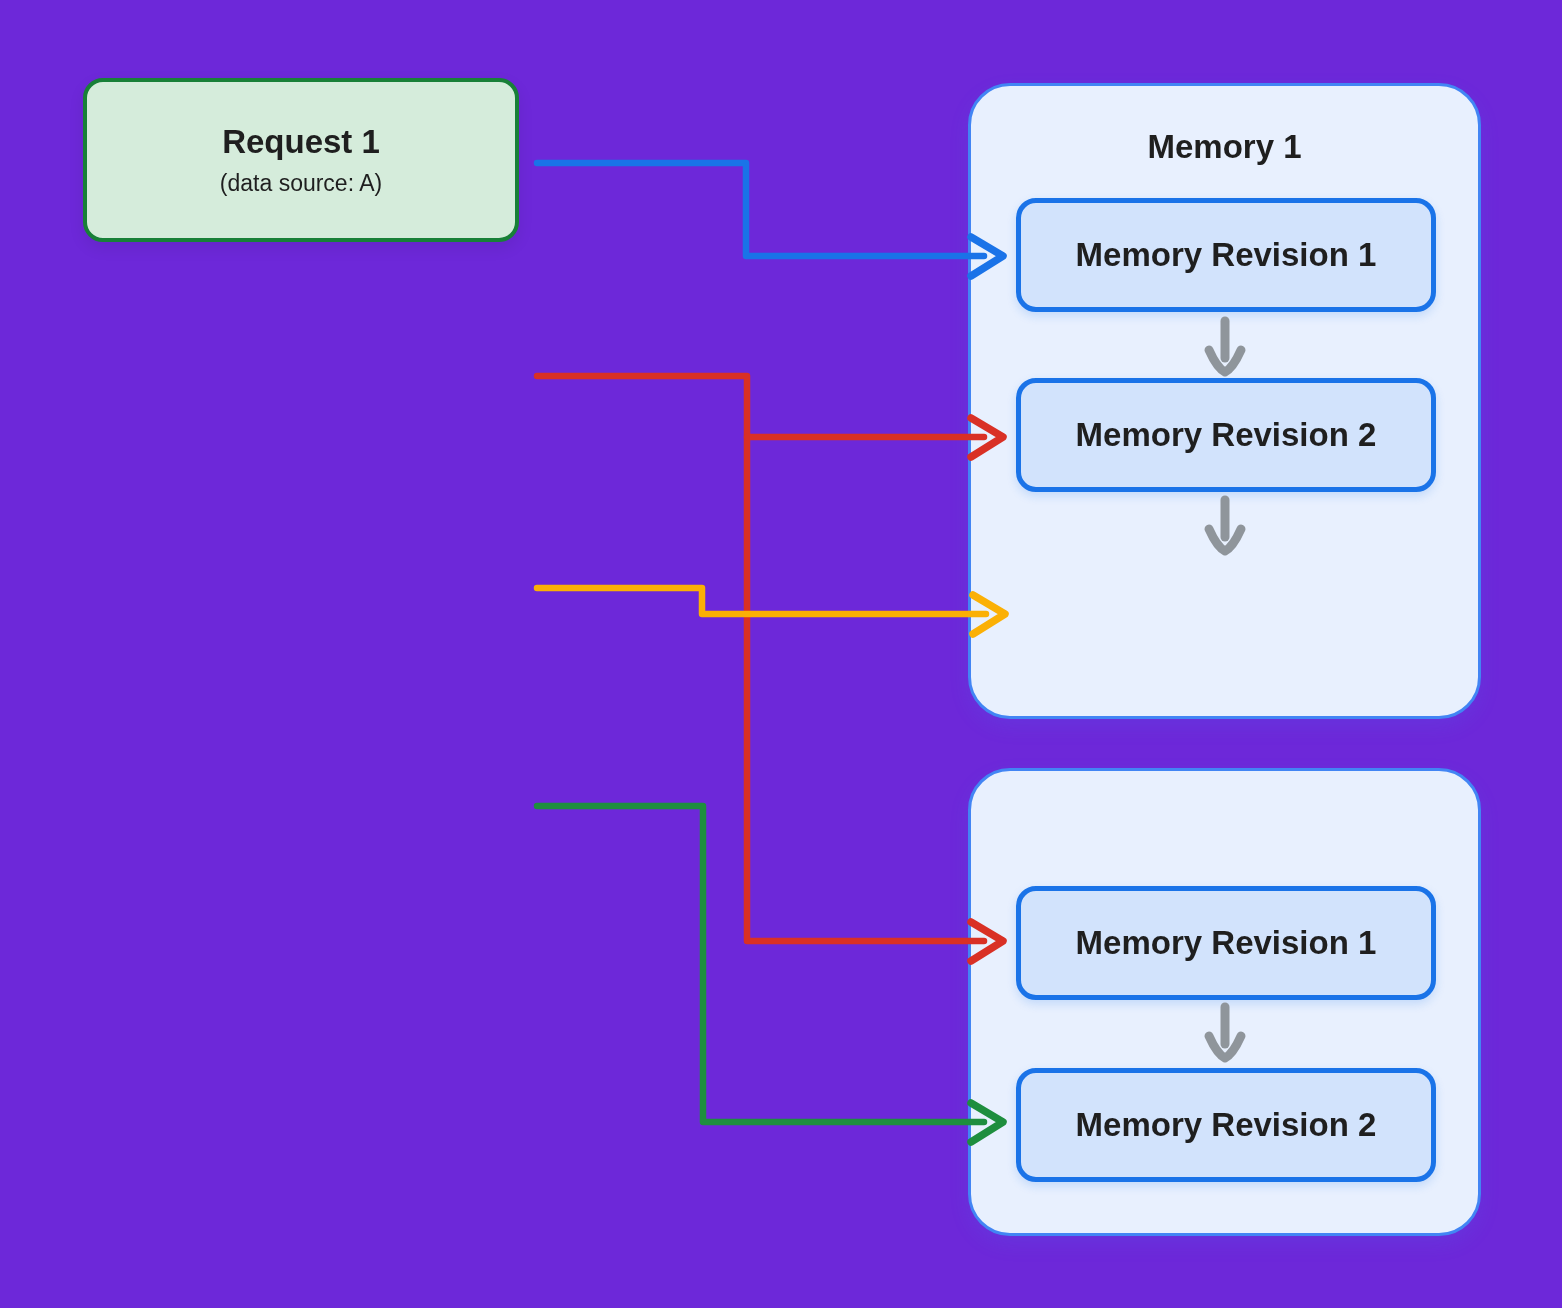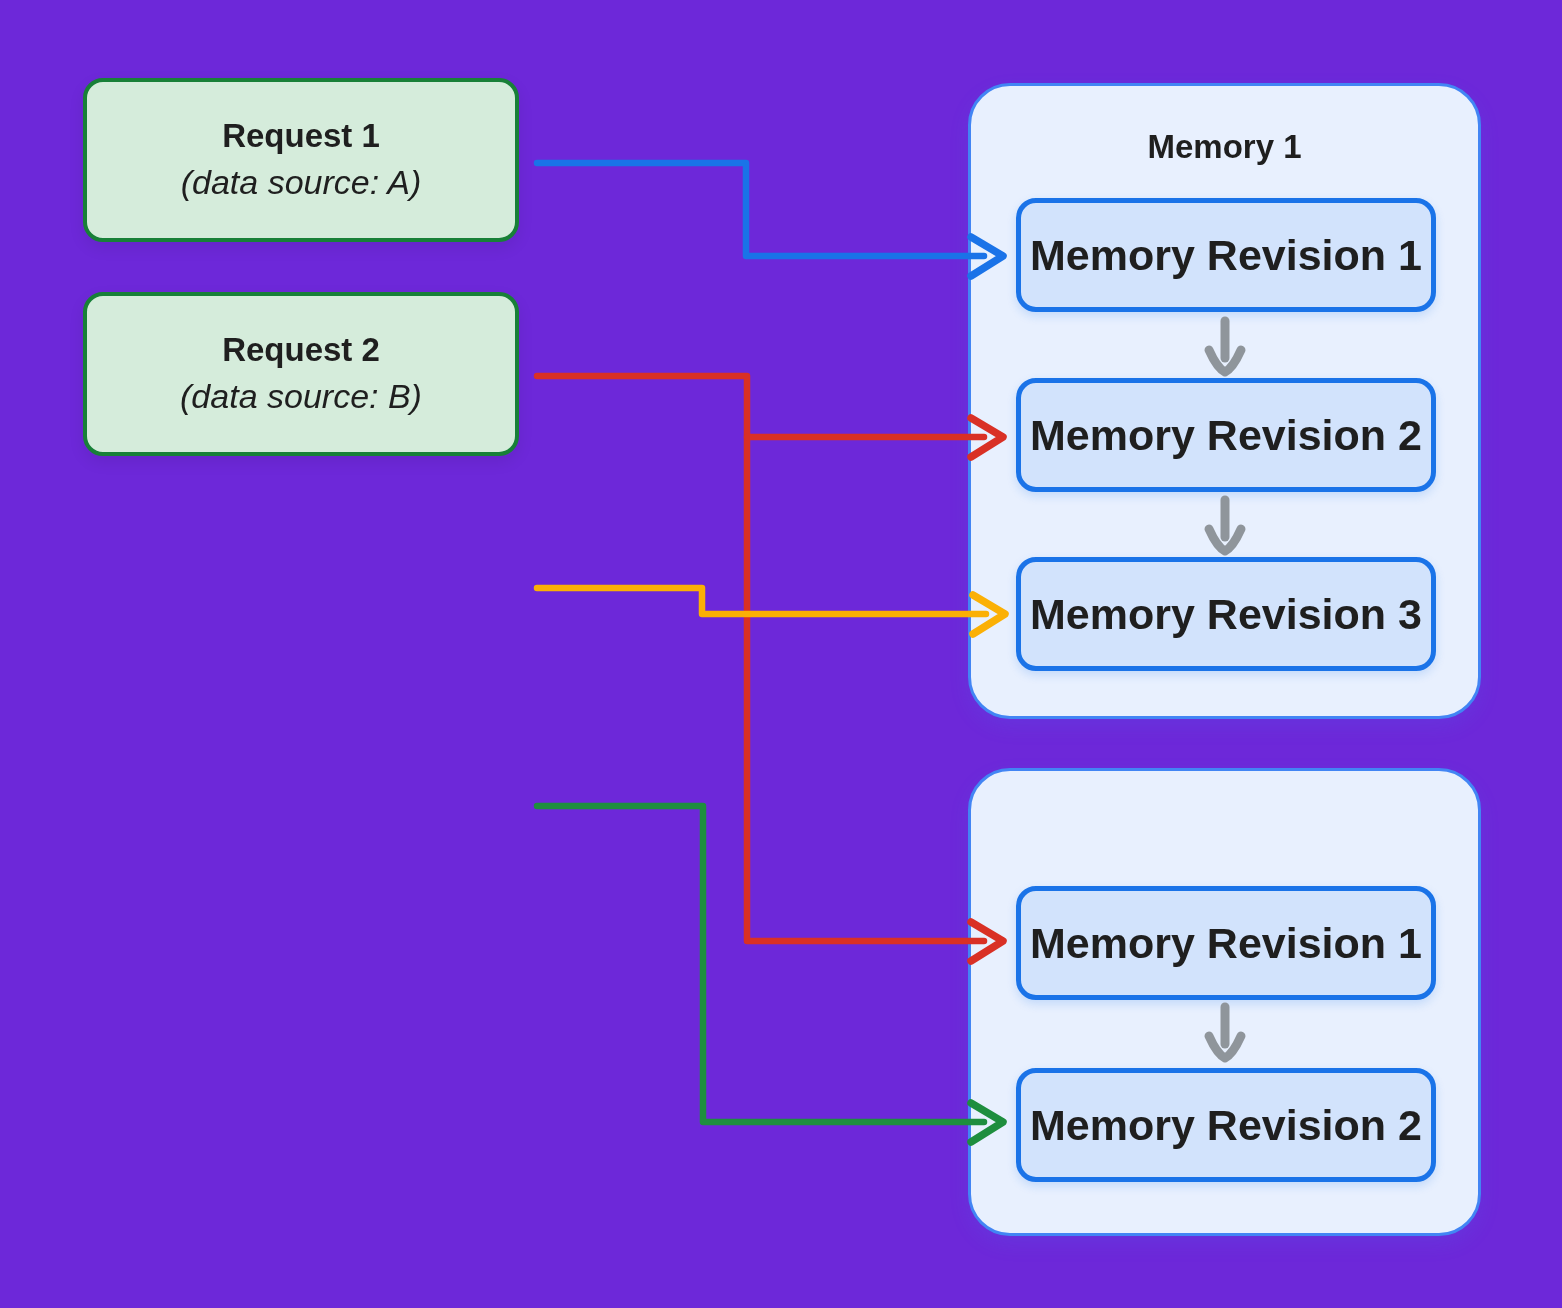--- a/index.html
+++ b/index.html
@@ -15,21 +15,21 @@
   .request-box{
     position:absolute;left:83px;width:436px;height:164px;
     box-sizing:border-box;
     background:var(--request-fill,#d5ecdb);
     border:4px solid var(--request-border,#188038);
     border-radius:20px;
     display:flex;flex-direction:column;align-items:center;justify-content:center;gap:10px;
     box-shadow:0 6px 16px rgba(0,0,0,.08);
   }
   .req-title{font-size:33px;font-weight:600;line-height:1.1;}
-  .req-sub{font-size:34px;font-weight:400;line-height:1.1;font-style:italic;}
+  .req-sub{font-size:23px;font-weight:400;line-height:1.1;}
 
   
   .memory-group{
     position:absolute;left:968px;width:513px;
     box-sizing:border-box;
     background:var(--memory-fill,#e8f0fe);
     border:3px solid var(--memory-border,#4285f4);
     border-radius:42px;
     box-shadow:0 8px 20px rgba(66,133,244,.12);
   }
@@ -39,21 +39,21 @@
     position:absolute;left:0;right:0;top:42px;
     text-align:center;font-size:33px;font-weight:600;
   }
   .revision-box{
     position:absolute;left:45px;width:420px;height:114px;
     box-sizing:border-box;
     background:var(--revision-fill,#d2e3fc);
     border:5px solid var(--revision-border,#1a73e8);
     border-radius:20px;
     display:flex;align-items:center;justify-content:center;
-    font-size:43px;font-weight:600;
+    font-size:33px;font-weight:600;
     box-shadow:0 4px 10px rgba(26,115,232,.18);
   }
   .rev-1{top:112px;} .rev-2{top:292px;} .rev-3{top:471px;}
   .down-arrow{position:absolute;left:232px;width:44px;height:62px;}
   .da-a{top:230px;} .da-b{top:409px;} .da-c{top:231px;}
 
   
   .connector-layer{
     position:absolute;left:0;top:0;width:1562px;height:1308px;
     pointer-events:none;
@@ -66,38 +66,33 @@
 </style>
 </head>
 <body>
 
 <div class="canvas">
 
   <div class="request-box" style="top:78px">
     <div class="req-title">Request 1</div>
     <div class="req-sub">(data source: A)</div>
   </div>
-  <div class="request-box" style="top:292px">
-    <div class="req-title">Request 2</div>
-    <div class="req-sub">(data source: B)</div>
-  </div>
 
   <div class="memory-group" id="memory-1">
     <div class="mem-title">Memory 1</div>
     <div class="revision-box rev-1">Memory Revision 1</div>
     <svg class="down-arrow da-a" viewBox="0 0 44 62">
       <path d="M22 5 L22 42" fill="none" stroke-width="9" stroke-linecap="round" stroke="#8f959b"></path>
       <path d="M6 34 Q14 52 22 56 Q30 52 38 34" fill="none" stroke-width="9" stroke-linecap="round" stroke-linejoin="round" stroke="#8f959b"></path>
     </svg>
     <div class="revision-box rev-2">Memory Revision 2</div>
     <svg class="down-arrow da-b" viewBox="0 0 44 62">
       <path d="M22 5 L22 42" fill="none" stroke-width="9" stroke-linecap="round" stroke="#8f959b"></path>
       <path d="M6 34 Q14 52 22 56 Q30 52 38 34" fill="none" stroke-width="9" stroke-linecap="round" stroke-linejoin="round" stroke="#8f959b"></path>
     </svg>
-    <div class="revision-box rev-3">Memory Revision 3</div>
   </div>
 
   <div class="memory-group" id="memory-2">
     <div class="revision-box rev-1" style="top:115px">Memory Revision 1</div>
     <svg class="down-arrow da-c" viewBox="0 0 44 62">
       <path d="M22 5 L22 42" fill="none" stroke-width="9" stroke-linecap="round" stroke="#8f959b"></path>
       <path d="M6 34 Q14 52 22 56 Q30 52 38 34" fill="none" stroke-width="9" stroke-linecap="round" stroke-linejoin="round" stroke="#8f959b"></path>
     </svg>
     <div class="revision-box rev-2" style="top:297px">Memory Revision 2</div>
   </div>

